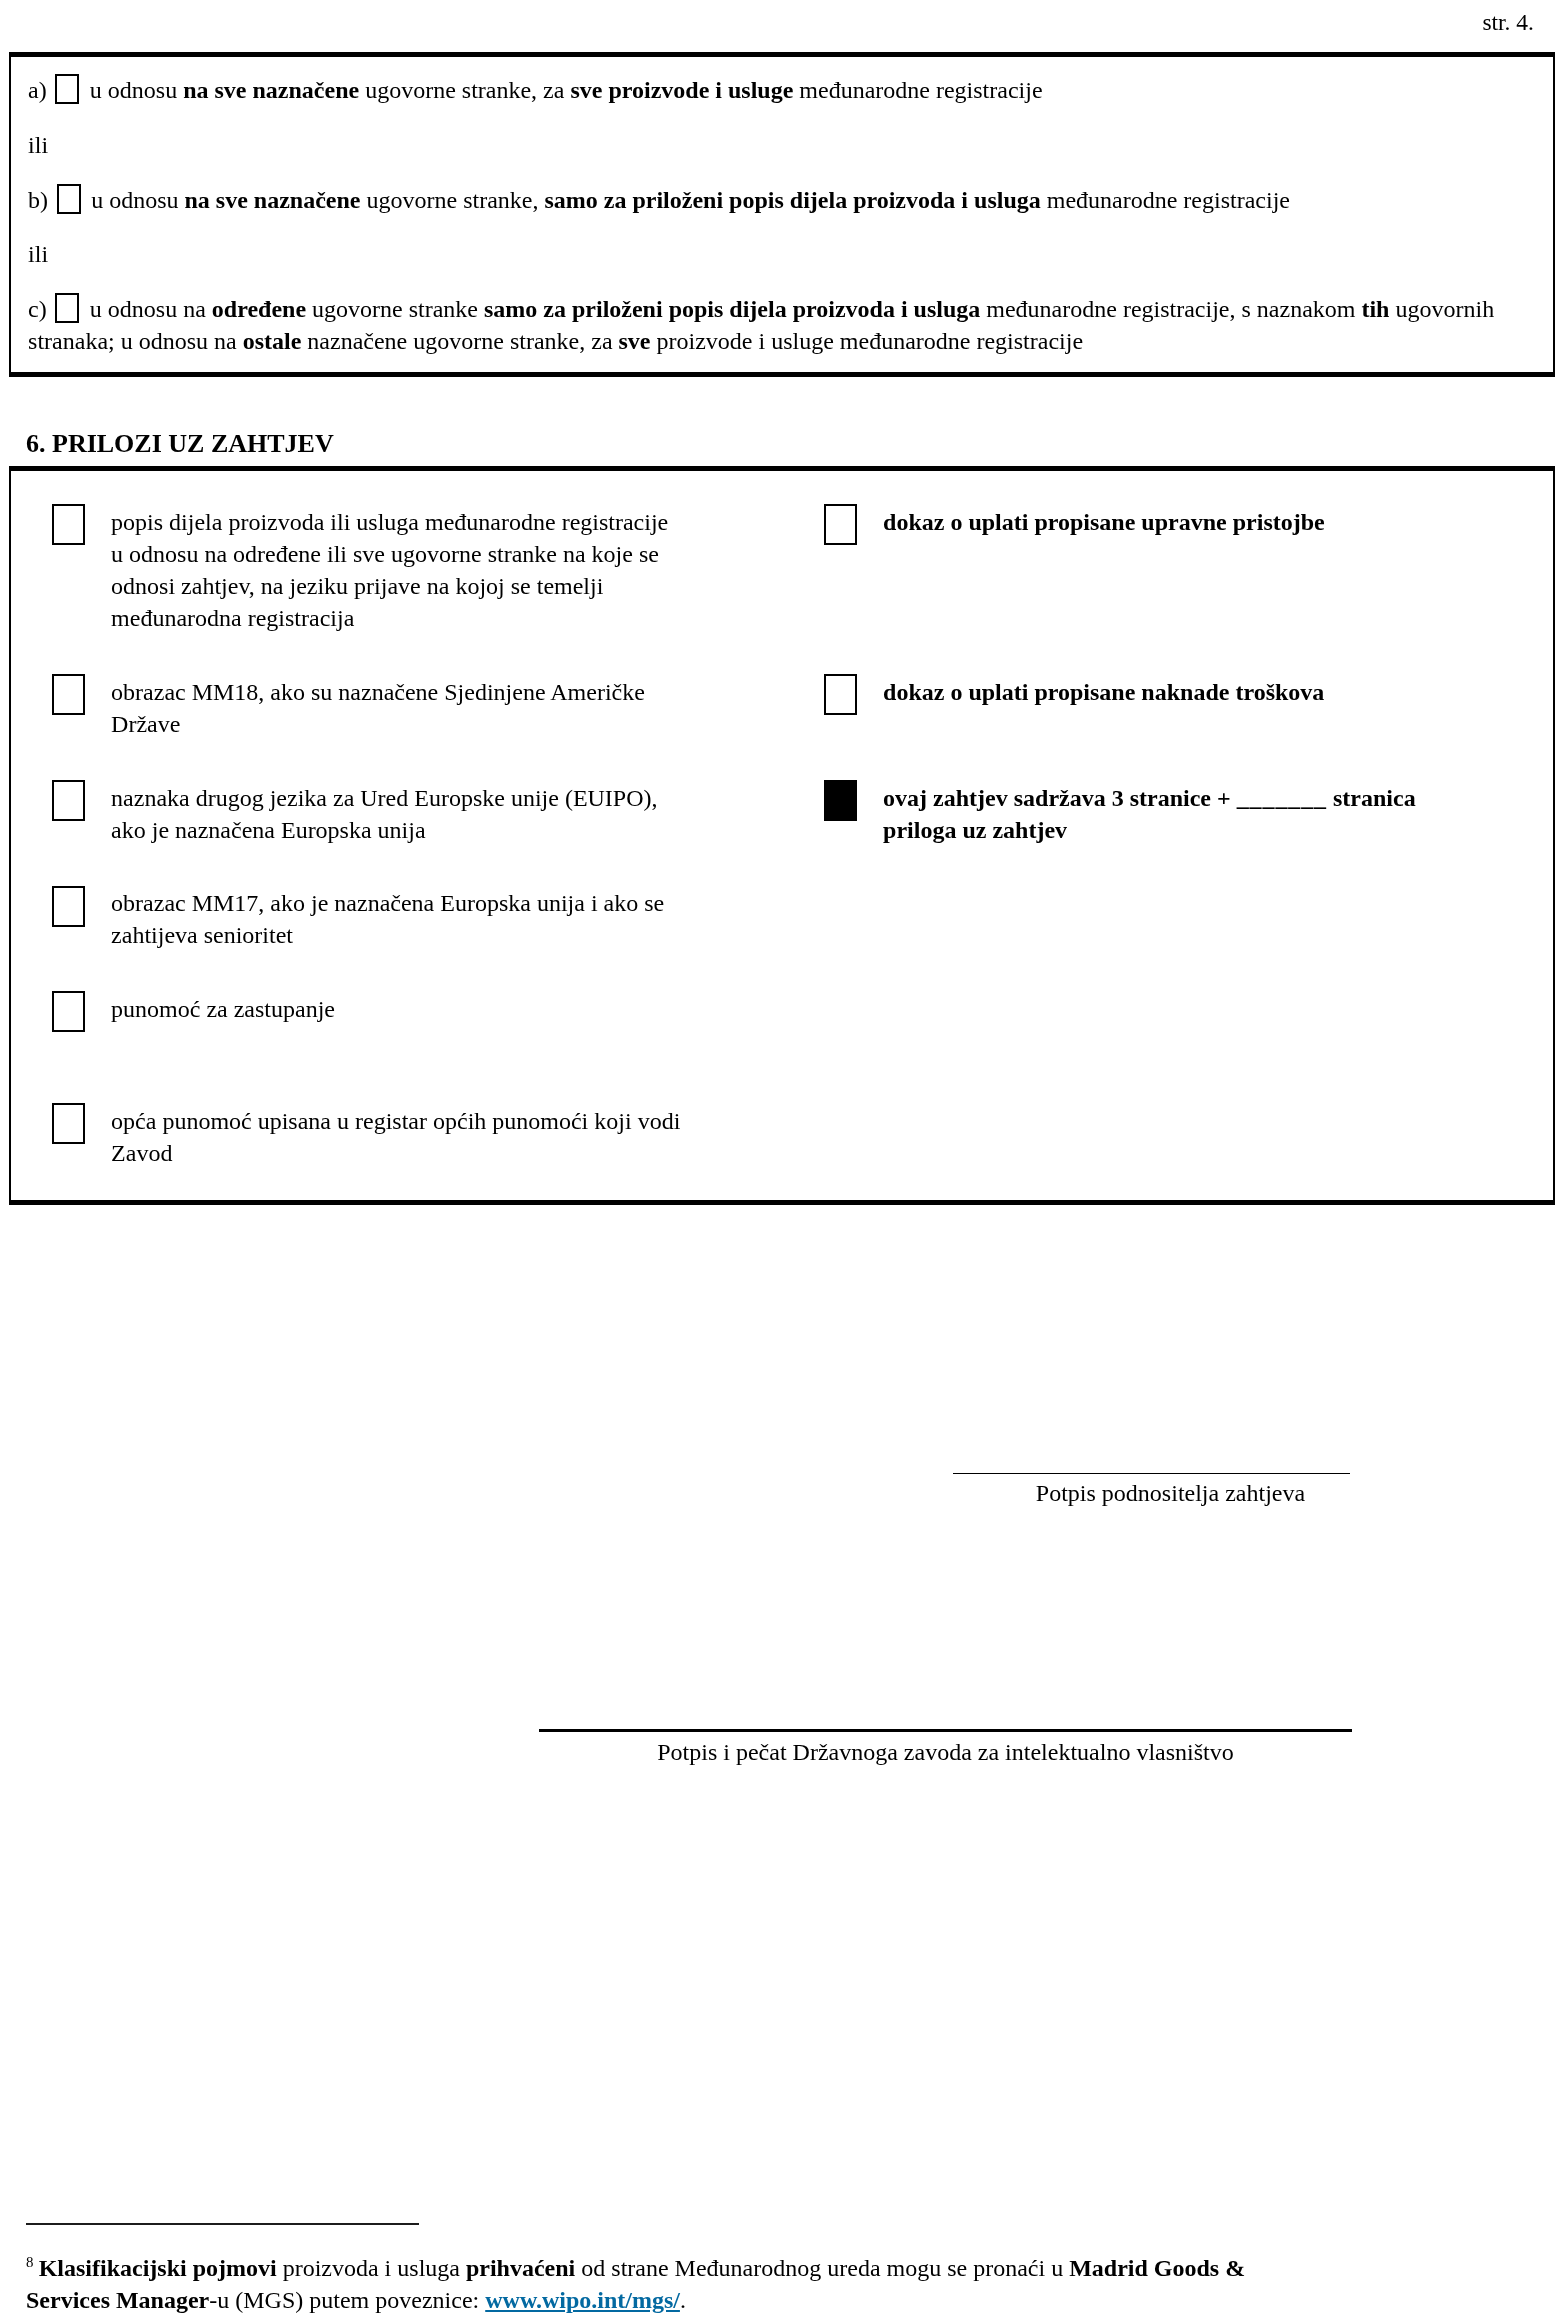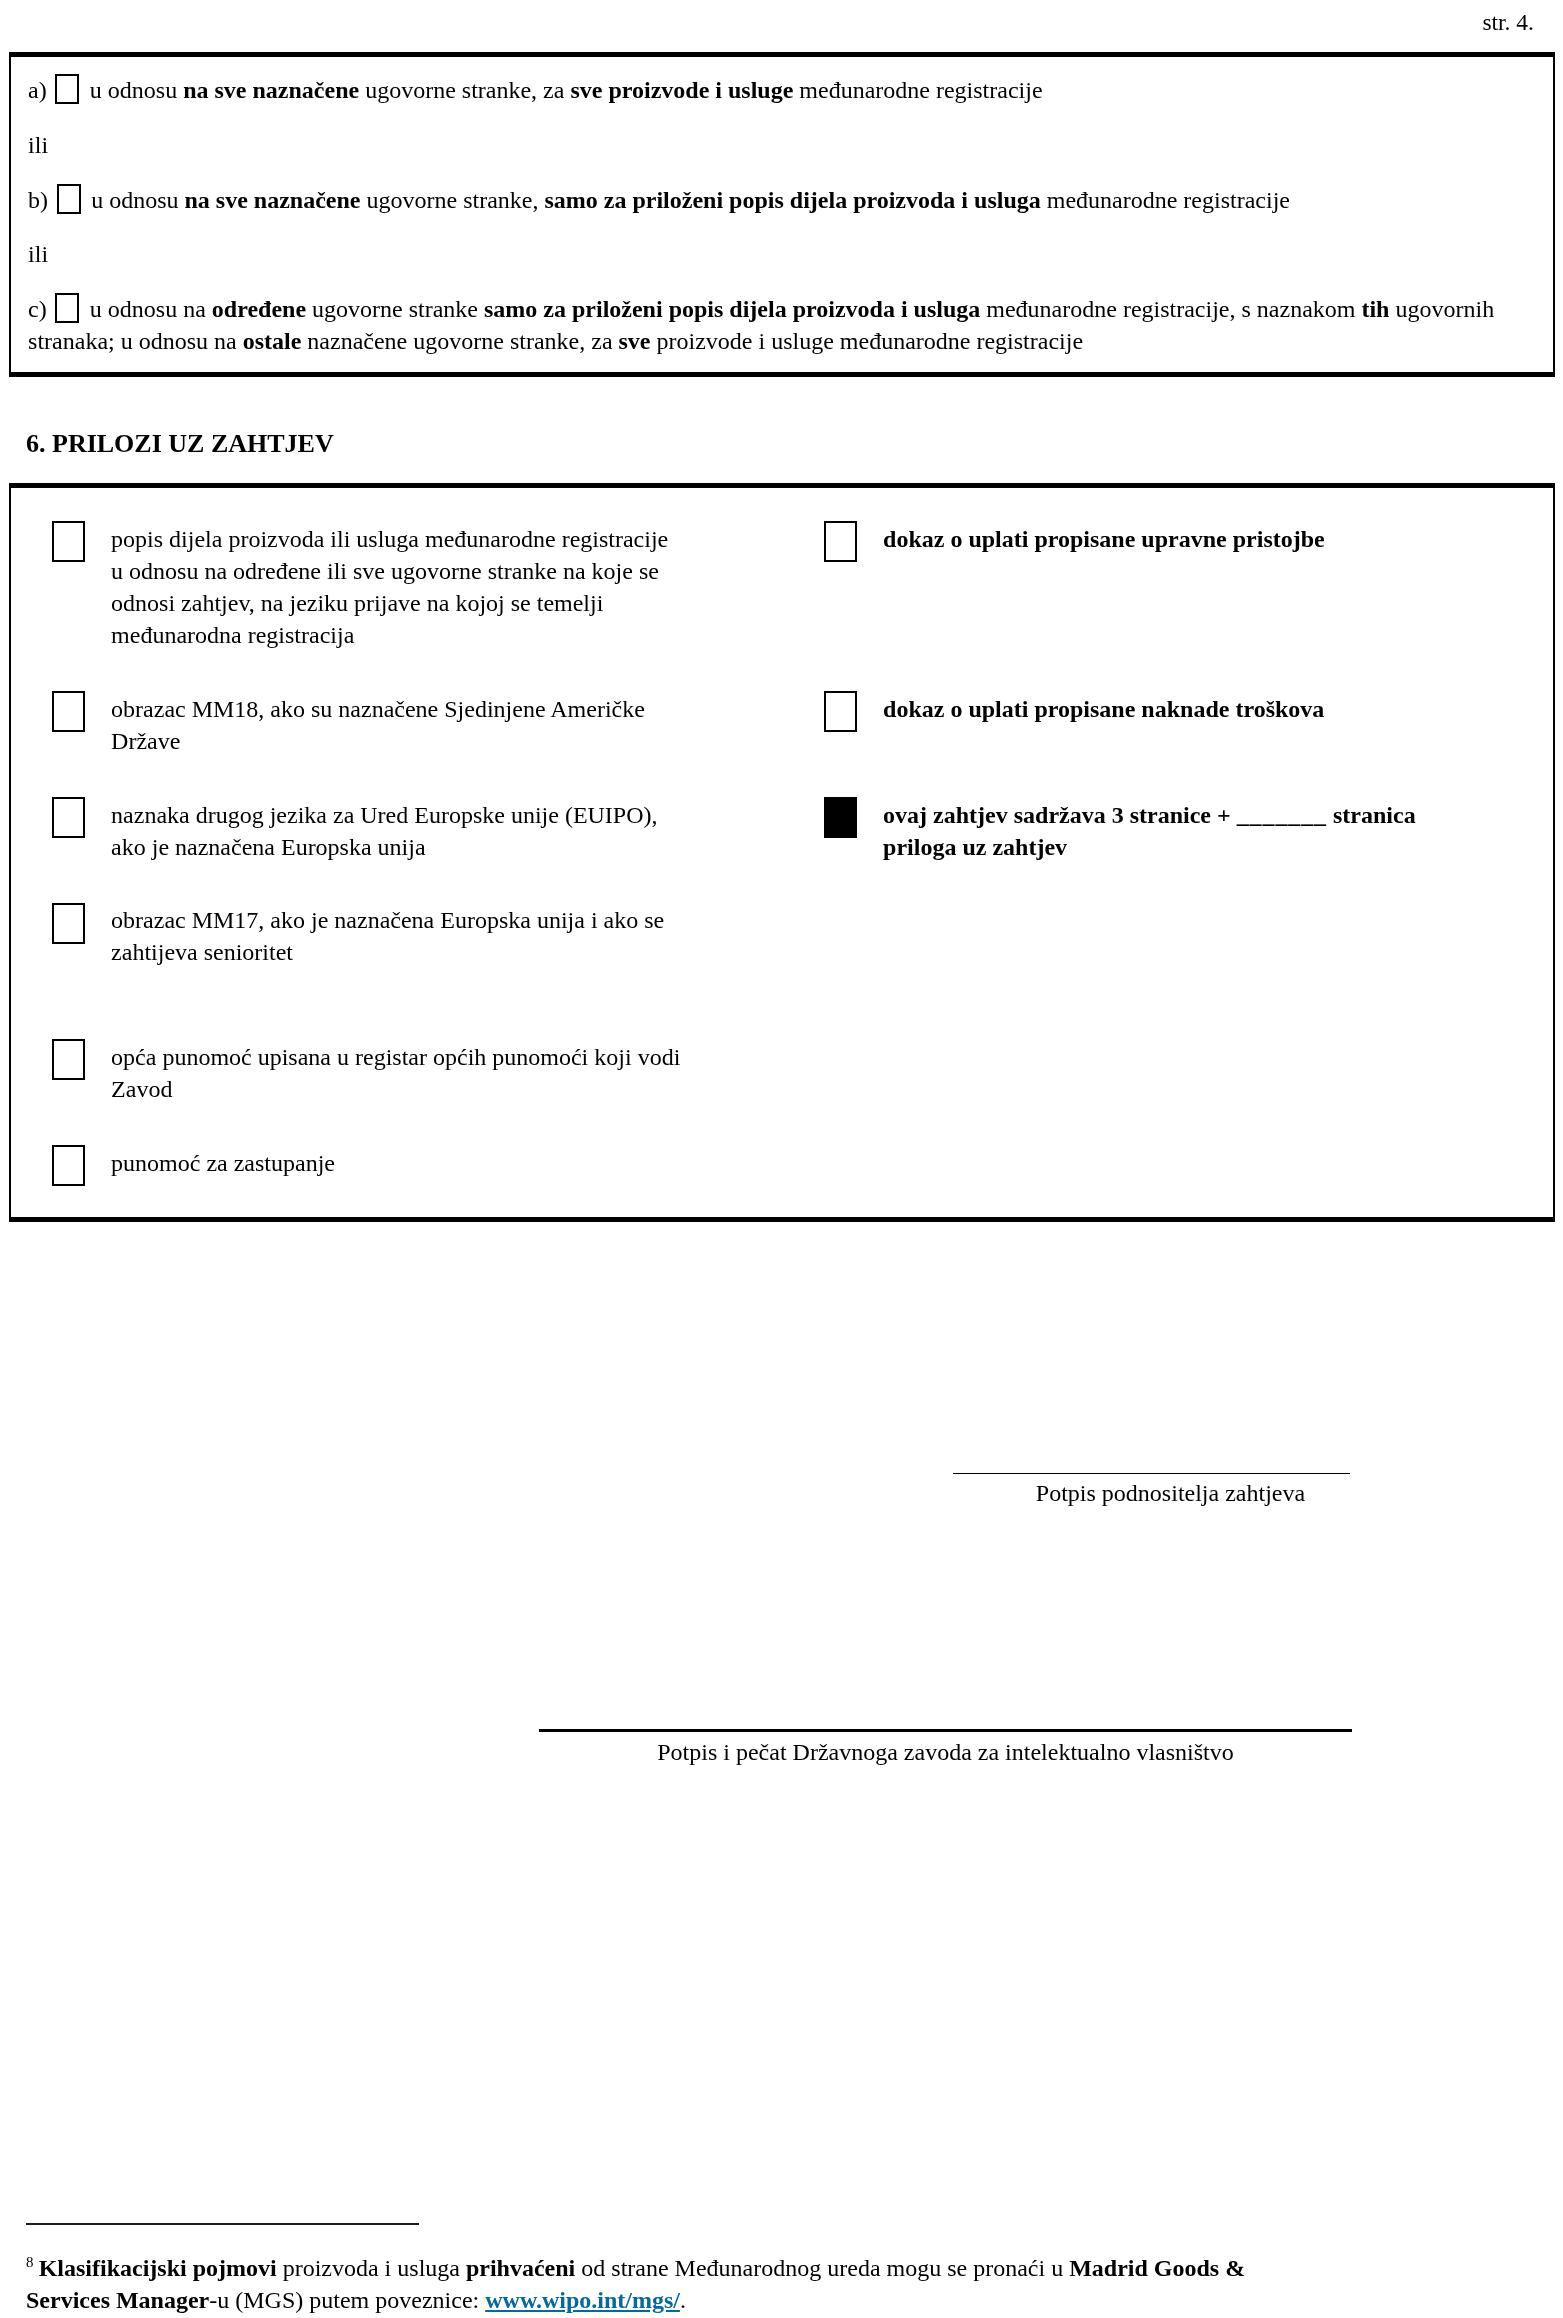--- a/index.html
+++ b/index.html
@@ -29,21 +29,21 @@
   .sec-heading sup { font-size: 0.62em; }
   .h5 { padding-top: 33px; }
   .h6 { margin-top: 52px; }
   .box {
     margin: 0 8.7px;
     border: 2.6px solid #000;
     border-top-width: 5.2px;
     border-bottom-width: 5.2px;
   }
   .box5 { margin-top: 52px; padding: 17.4px 19px 15.7px 17.4px; }
-  .box6 { margin-top: 24px; padding: 33px 17.4px 31px 17.4px; }
+  .box6 { margin-top: 7px; padding: 33px 17.4px 31px 17.4px; }
   .opt, .ili { margin: 22.6px 0 0 0; line-height: 32px; }
   .opt.first { margin-top: 0; }
   .pfx { margin-right: 1.7px; }
   .seg-b { font-weight: bold; }
   .cb {
     display: inline-block;
     border: 2.6px solid #000;
     background: #fff;
   }
   .cb[data-checked="true"] { background: #000; }
@@ -155,31 +155,31 @@
       </div>
     </div>
 
     <div class="row6">
       <div class="col-left">
         <span class="cb cb6" data-checked="false"></span>
         <div class="txt">obrazac MM17, ako je naznačena Europska unija i ako se zahtijeva senioritet</div>
       </div>
     </div>
 
+    <div class="row6">
+      <div class="col-left">
+        <span class="cb cb6" data-checked="false"></span>
+        <div class="txt">punomoć za zastupanje</div>
+      </div>
+    </div>
+
     <div class="row6 gap-extra">
       <div class="col-left">
         <span class="cb cb6" data-checked="false"></span>
         <div class="txt">opća punomoć upisana u registar općih punomoći koji vodi Zavod</div>
-      </div>
-    </div>
-
-    <div class="row6">
-      <div class="col-left">
-        <span class="cb cb6" data-checked="false"></span>
-        <div class="txt">punomoć za zastupanje</div>
       </div>
     </div>
 
   </div>
 
   <div class="sig1">
     <div class="sig-label">Potpis podnositelja zahtjeva</div>
   </div>
 
   <div class="sig2">

